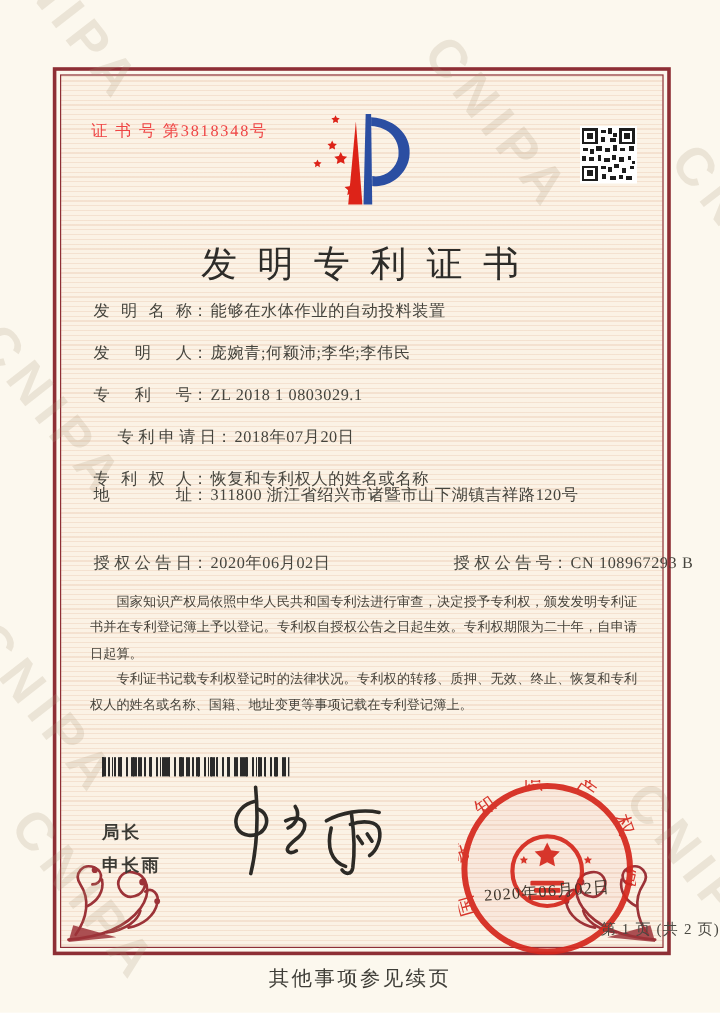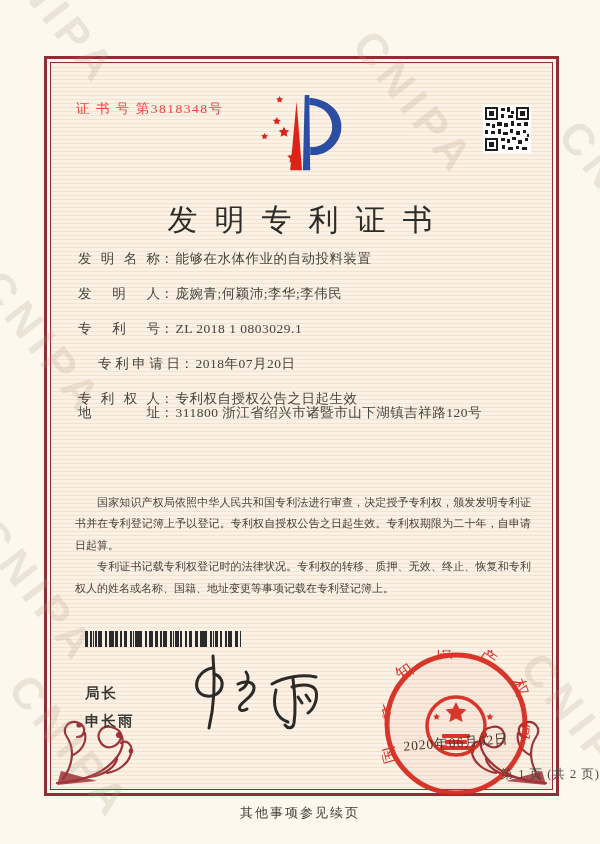--- a/index.html
+++ b/index.html
@@ -61,21 +61,21 @@
 
   .seal { position:absolute; left:382px; top:650px; width:148px; height:148px; }
   .seal svg { position:absolute; inset:0; opacity:0.93; }
   .seal-date { position:absolute; left:-16px; top:84px; width:180px; text-align:center;
                font-size:13.5px; letter-spacing:1px; color:#40372d; transform:rotate(-4deg); }
 
   .page-info { position:absolute; left:0; right:0; top:766px; text-align:right;
                font-size:12.5px; color:#4a4942; letter-spacing:1px; }
 
   .footer-note { position:absolute; left:0; right:0; top:804px; text-align:center;
-                 font-size:13px; color:#3e3d37; letter-spacing:2px; z-index:3; }
+                 font-size:17px; color:#3e3d37; letter-spacing:2px; z-index:3; }
 </style>
 </head>
 <body>
 
 <div class="page">
 
   <div class="wm-layer">
     <span class="wm" style="left:-28px; top:-12px;">CNIPA</span>
     <span class="wm" style="left:330px; top:78px;">CNIPA</span>
     <span class="wm" style="left:536px; top:168px;">CNIPA</span>
@@ -193,24 +193,30 @@
     <div class="row" style="top:285px;">
       <span class="lbl">发明人</span><span class="colon">：</span><span class="val">庞婉青;何颖沛;李华;李伟民</span>
     </div>
     <div class="row" style="top:320px;">
       <span class="lbl">专利号</span><span class="colon">：</span><span class="val">ZL 2018 1 0803029.1</span>
     </div>
     <div class="row" style="top:355px;margin-left:20px;">
       <span class="lbl">专利申请日</span><span class="colon">：</span><span class="val">2018年07月20日</span>
     </div>
     <div class="row" style="top:390px;">
-      <span class="lbl">专利权人</span><span class="colon">：</span><span class="val">专利权自授权公告之日起生效</span>
+      <span class="lbl">专利权人</span><span class="colon">：</span><span class="val">恢复和专利权人的姓名或名称</span>
     </div>
     <div class="row" style="top:404px;">
       <span class="lbl">地址</span><span class="colon">：</span><span class="val">311800 浙江省绍兴市诸暨市山下湖镇吉祥路120号</span>
+    </div>
+    <div class="row" style="top:460px; right:0;">
+      <span class="lbl">授权公告日</span><span class="colon">：</span><span class="val">2020年06月02日</span>
+      <span class="row2nd">
+        <span class="lbl">授权公告号</span><span class="colon">：</span><span class="val">CN 108967293 B</span>
+      </span>
     </div>
 
     <div class="paras">
       <p>国家知识产权局依照中华人民共和国专利法进行审查，决定授予专利权，颁发发明专利证书并在专利登记簿上予以登记。专利权自授权公告之日起生效。专利权期限为二十年，自申请日起算。</p>
       <p>专利证书记载专利权登记时的法律状况。专利权的转移、质押、无效、终止、恢复和专利权人的姓名或名称、国籍、地址变更等事项记载在专利登记簿上。</p>
     </div>
 
     <div class="barcode"></div>
 
     <div class="signer">

